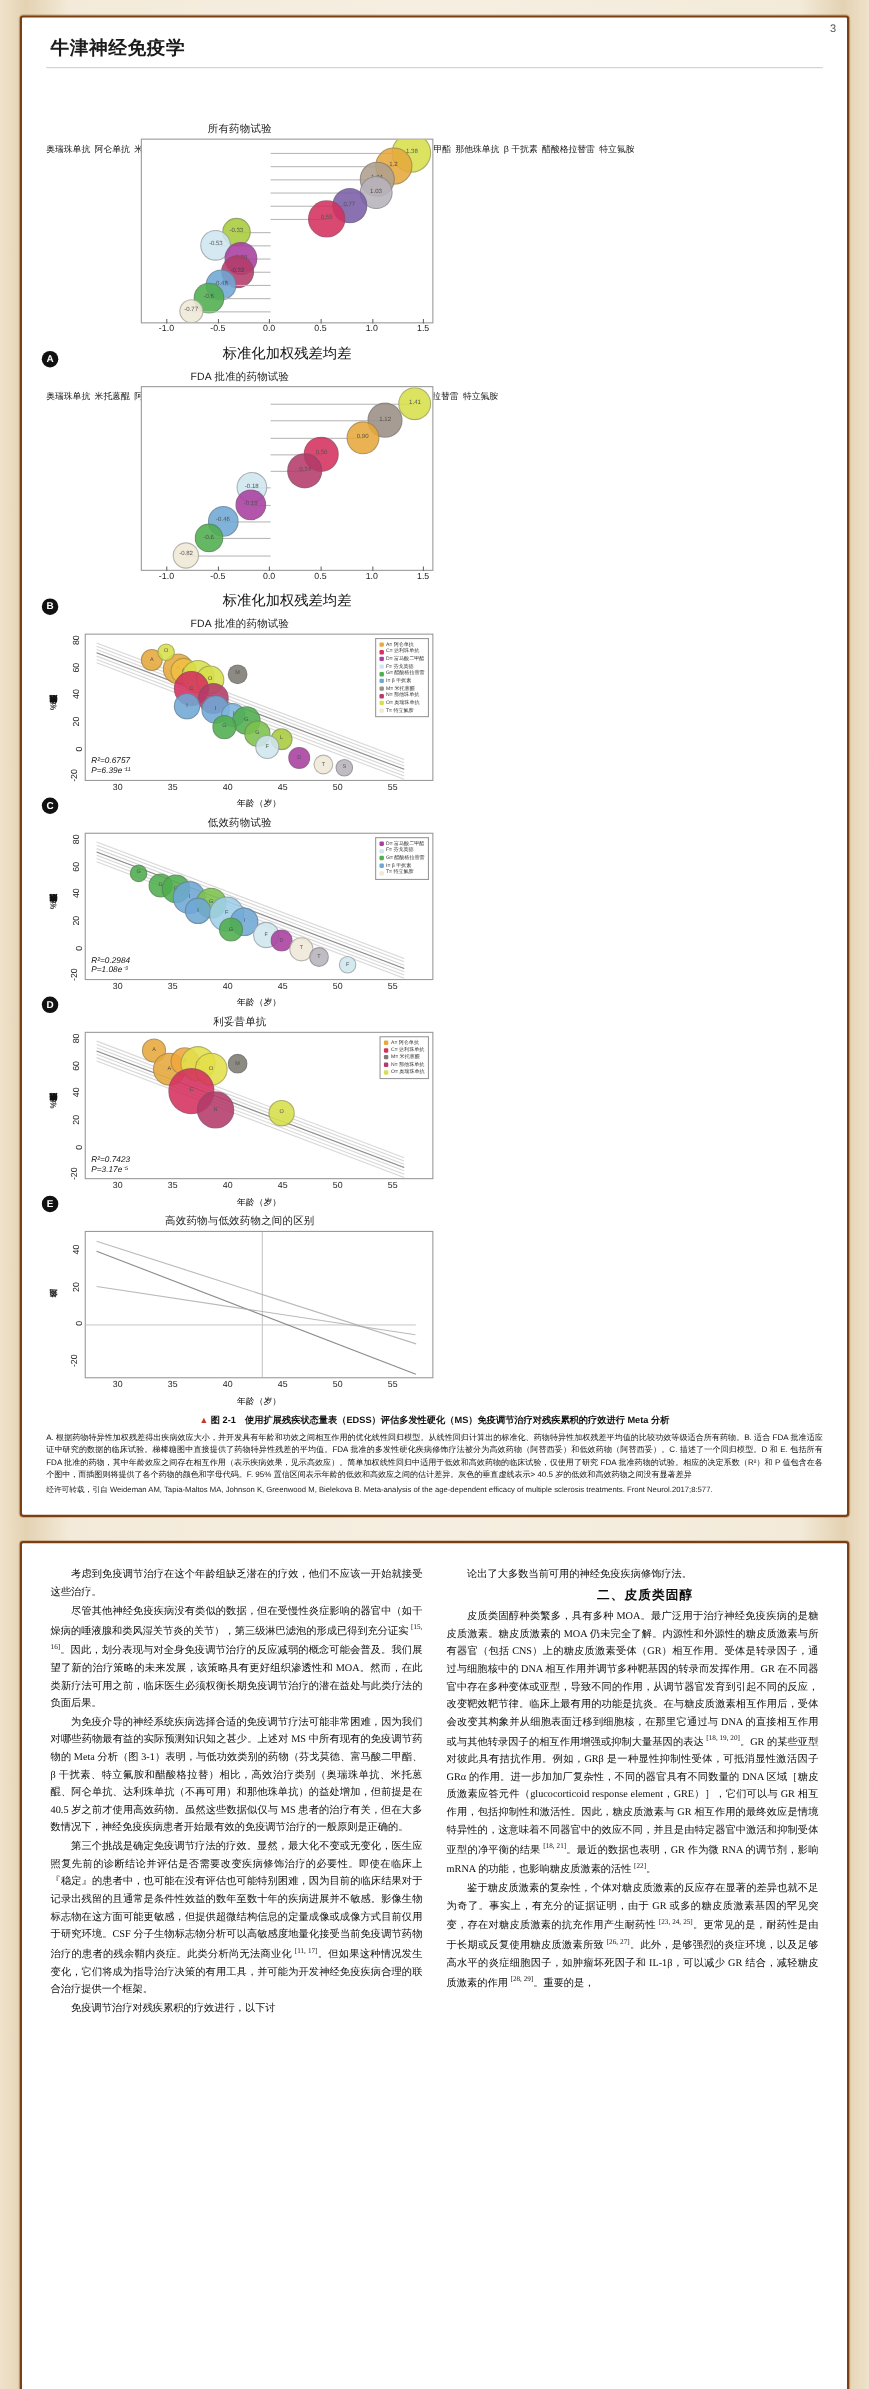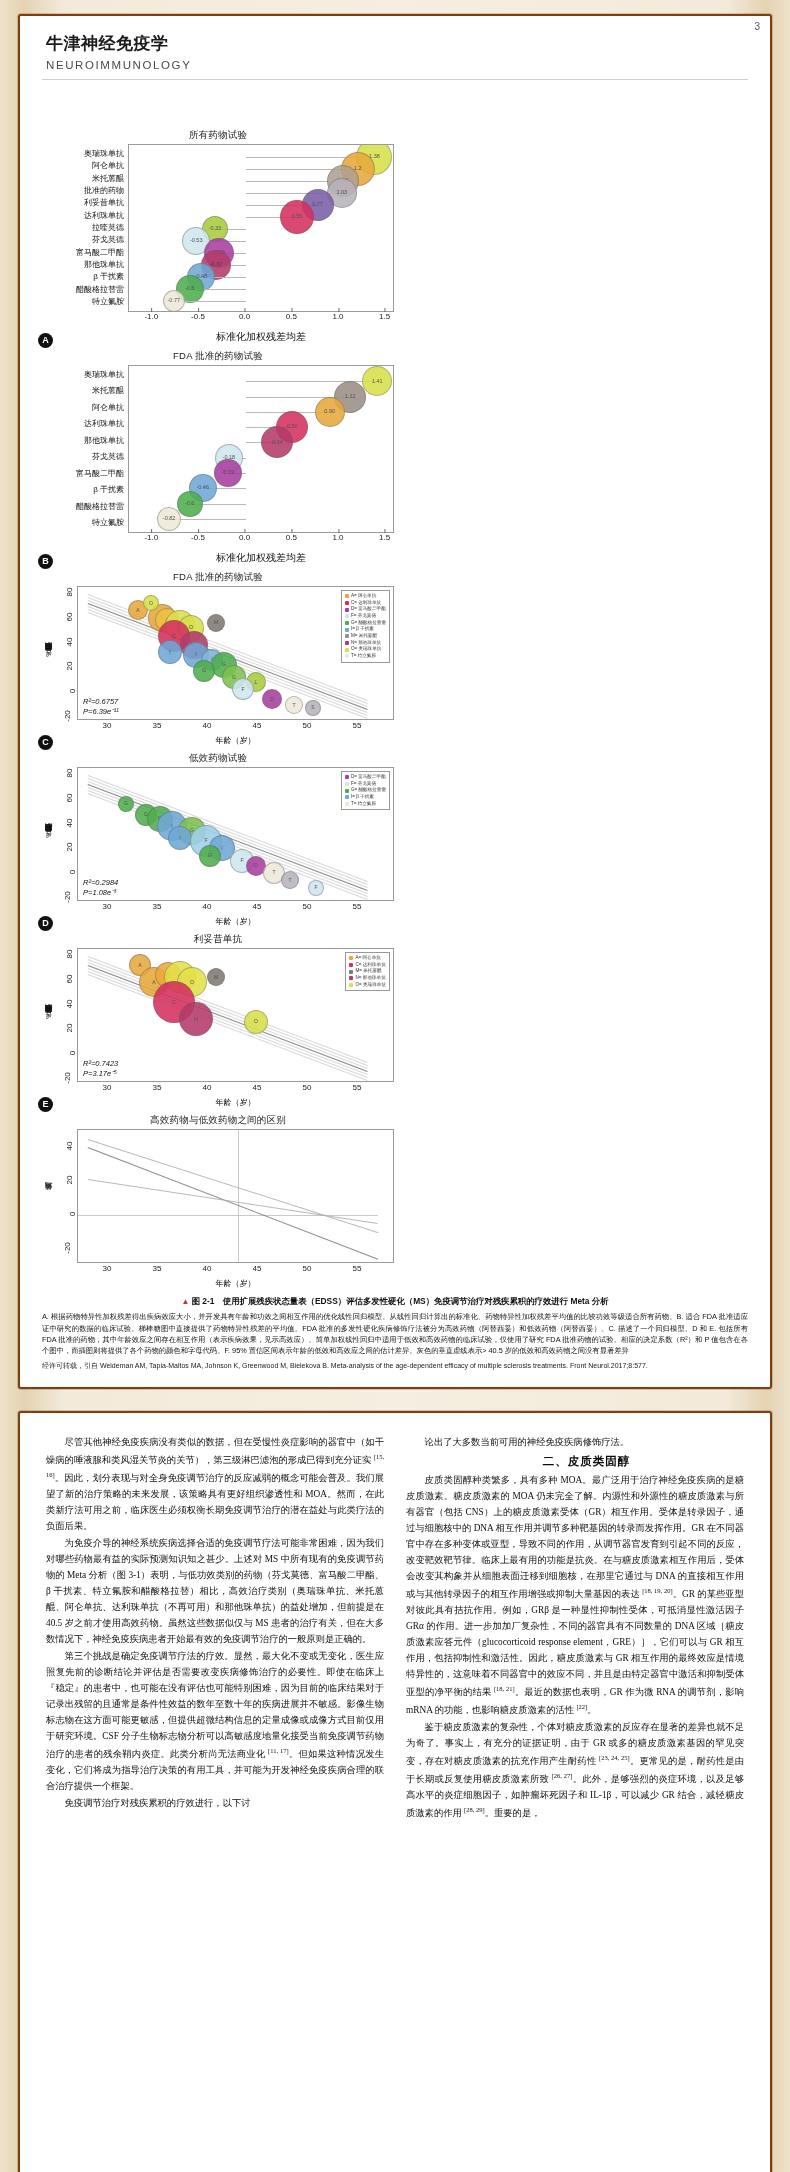--- a/index.html
+++ b/index.html
@@ -92,21 +92,21 @@
     width:15px;height:15px;border-radius:50%;
     background:#111;color:#fff;
     font-size:9px;font-weight:bold;
     display:flex;align-items:center;justify-content:center;
     line-height:1;
   }
   
   .lolli-wrap{display:flex;}
   .lolli-labels{
     width:86px;
-    display:flex;flex-direction:column;
+    display:flex;flex-direction:row;
     justify-content:space-between;
     padding:6px 0;
     box-sizing:border-box;
   }
   .lolli-labels div{
     font-size:8px;
     text-align:right;
     color:#111;
     padding-right:4px;
     line-height:1;
@@ -138,21 +138,21 @@
   .xtick{
     position:absolute;top:0;
     transform:translateX(-50%);
     font-size:8px;color:#222;
   }
   .xtick:before{
     content:"";position:absolute;left:50%;top:-4px;
     width:1px;height:4px;background:#6a6a6a;
   }
   .xlab{
-    text-align:center;font-size:10px;color:#111;
+    text-align:center;font-size:13px;color:#111;
     margin-left:86px;margin-top:-2px;
   }
   
   .sc-wrap{display:flex;}
   .sc-ylab{
     width:13px;
     display:flex;align-items:center;justify-content:center;
     font-size:7.5px;color:#111;
   }
   .sc-ylab span{
@@ -264,21 +264,20 @@
 </style>
 </head>
 <body>
 
 <div class="page-wrap">
 
   <div class="sheet fig">
     <div class="page-num">3</div>
     <div class="book-head">
       <div class="book-title-cn">牛津神经免疫学</div>
-      <div class="book-title-en">NEUROIMMUNOLOGY</div>
     </div>
     <hr class="head-rule">
 
     <div class="fig-grid">
 
       <div class="panel">
         <div class="panel-title">所有药物试验</div>
         <div class="lolli-wrap">
           <div class="lolli-labels" id="A-labels">
               <div>奥瑞珠单抗</div>
@@ -667,20 +666,21 @@
         <span>图 2-1　使用扩展残疾状态量表（EDSS）评估多发性硬化（MS）免疫调节治疗对残疾累积的疗效进行 Meta 分析</span>
       </div>
       <div>A. 根据药物特异性加权残差得出疾病效应大小，并开发具有年龄和功效之间相互作用的优化线性回归模型。从线性回归计算出的标准化、药物特异性加权残差平均值的比较功效等级适合所有药物。B. 适合 FDA 批准适应证中研究的数据的临床试验。梯棒糖图中直接提供了药物特异性残差的平均值。FDA 批准的多发性硬化疾病修饰疗法被分为高效药物（阿替西妥）和低效药物（阿替西妥）。C. 描述了一个回归模型。D 和 E. 包括所有 FDA 批准的药物，其中年龄效应之间存在相互作用（表示疾病效果，见示高效应）。简单加权线性回归中适用于低效和高效药物的临床试验，仅使用了研究 FDA 批准药物的试验。相应的决定系数（R²）和 P 值包含在各个图中，而插图则将提供了各个药物的颜色和字母代码。F. 95% 置信区间表示年龄的低效和高效应之间的估计差异。灰色的垂直虚线表示&gt; 40.5 岁的低效和高效药物之间没有显著差异</div>
       <div class="cap-src">经许可转载，引自 Weideman AM, Tapia-Maltos MA, Johnson K, Greenwood M, Bielekova B. Meta-analysis of the age-dependent efficacy of multiple sclerosis treatments. Front Neurol.2017;8:577.</div>
     </div>
   </div>
 
   <div class="sheet text">
     <div class="cols">
       <div class="col" id="col-left">
+          <p>考虑到免疫调节治疗在这个年龄组缺乏潜在的疗效，他们不应该一开始就接受这些治疗。</p>
           <p>尽管其他神经免疫疾病没有类似的数据，但在受慢性炎症影响的器官中（如干燥病的唾液腺和类风湿关节炎的关节），第三级淋巴滤泡的形成已得到充分证实 <sup>[15, 16]</sup>。因此，划分表现与对全身免疫调节治疗的反应减弱的概念可能会普及。我们展望了新的治疗策略的未来发展，该策略具有更好组织渗透性和 MOA。然而，在此类新疗法可用之前，临床医生必须权衡长期免疫调节治疗的潜在益处与此类疗法的负面后果。</p>
           <p>为免疫介导的神经系统疾病选择合适的免疫调节疗法可能非常困难，因为我们对哪些药物最有益的实际预测知识知之甚少。上述对 MS 中所有现有的免疫调节药物的 Meta 分析（图 3-1）表明，与低功效类别的药物（芬戈莫德、富马酸二甲酯、β 干扰素、特立氟胺和醋酸格拉替）相比，高效治疗类别（奥瑞珠单抗、米托蒽醌、阿仑单抗、达利珠单抗（不再可用）和那他珠单抗）的益处增加，但前提是在 40.5 岁之前才使用高效药物。虽然这些数据似仅与 MS 患者的治疗有关，但在大多数情况下，神经免疫疾病患者开始最有效的免疫调节治疗的一般原则是正确的。</p>
           <p>第三个挑战是确定免疫调节疗法的疗效。显然，最大化不变或无变化，医生应照复先前的诊断结论并评估是否需要改变疾病修饰治疗的必要性。即使在临床上『稳定』的患者中，也可能在没有评估也可能特别困难，因为目前的临床结果对于记录出残留的且通常是条件性效益的数年至数十年的疾病进展并不敏感。影像生物标志物在这方面可能更敏感，但提供超微结构信息的定量成像或成像方式目前仅用于研究环境。CSF 分子生物标志物分析可以高敏感度地量化接受当前免疫调节药物治疗的患者的残余鞘内炎症。此类分析尚无法商业化 <sup>[11, 17]</sup>。但如果这种情况发生变化，它们将成为指导治疗决策的有用工具，并可能为开发神经免疫疾病合理的联合治疗提供一个框架。</p>
           <p>免疫调节治疗对残疾累积的疗效进行，以下讨</p>
         </div>
       <div class="col" id="col-right">
           <p>论出了大多数当前可用的神经免疫疾病修饰疗法。</p>
           <p class="sec-h">二、皮质类固醇</p>
           <p>皮质类固醇种类繁多，具有多种 MOA。最广泛用于治疗神经免疫疾病的是糖皮质激素。糖皮质激素的 MOA 仍未完全了解。内源性和外源性的糖皮质激素与所有器官（包括 CNS）上的糖皮质激素受体（GR）相互作用。受体是转录因子，通过与细胞核中的 DNA 相互作用并调节多种靶基因的转录而发挥作用。GR 在不同器官中存在多种变体或亚型，导致不同的作用，从调节器官发育到引起不同的反应，改变靶效靶节律。临床上最有用的功能是抗炎。在与糖皮质激素相互作用后，受体会改变其构象并从细胞表面迁移到细胞核，在那里它通过与 DNA 的直接相互作用或与其他转录因子的相互作用增强或抑制大量基因的表达 <sup>[18, 19, 20]</sup>。GR 的某些亚型对彼此具有拮抗作用。例如，GRβ 是一种显性抑制性受体，可抵消显性激活因子 GRα 的作用。进一步加加厂复杂性，不同的器官具有不同数量的 DNA 区域［糖皮质激素应答元件（glucocorticoid response element，GRE）］，它们可以与 GR 相互作用，包括抑制性和激活性。因此，糖皮质激素与 GR 相互作用的最终效应是情境特异性的，这意味着不同器官中的效应不同，并且是由特定器官中激活和抑制受体亚型的净平衡的结果 <sup>[18, 21]</sup>。最近的数据也表明，GR 作为微 RNA 的调节剂，影响 mRNA 的功能，也影响糖皮质激素的活性 <sup>[22]</sup>。</p>
           <p>鉴于糖皮质激素的复杂性，个体对糖皮质激素的反应存在显著的差异也就不足为奇了。事实上，有充分的证据证明，由于 GR 或多的糖皮质激素基因的罕见突变，存在对糖皮质激素的抗充作用产生耐药性 <sup>[23, 24, 25]</sup>。更常见的是，耐药性是由于长期或反复使用糖皮质激素所致 <sup>[26, 27]</sup>。此外，是够强烈的炎症环境，以及足够高水平的炎症细胞因子，如肿瘤坏死因子和 IL-1β，可以减少 GR 结合，减轻糖皮质激素的作用 <sup>[28, 29]</sup>。重要的是，</p>

